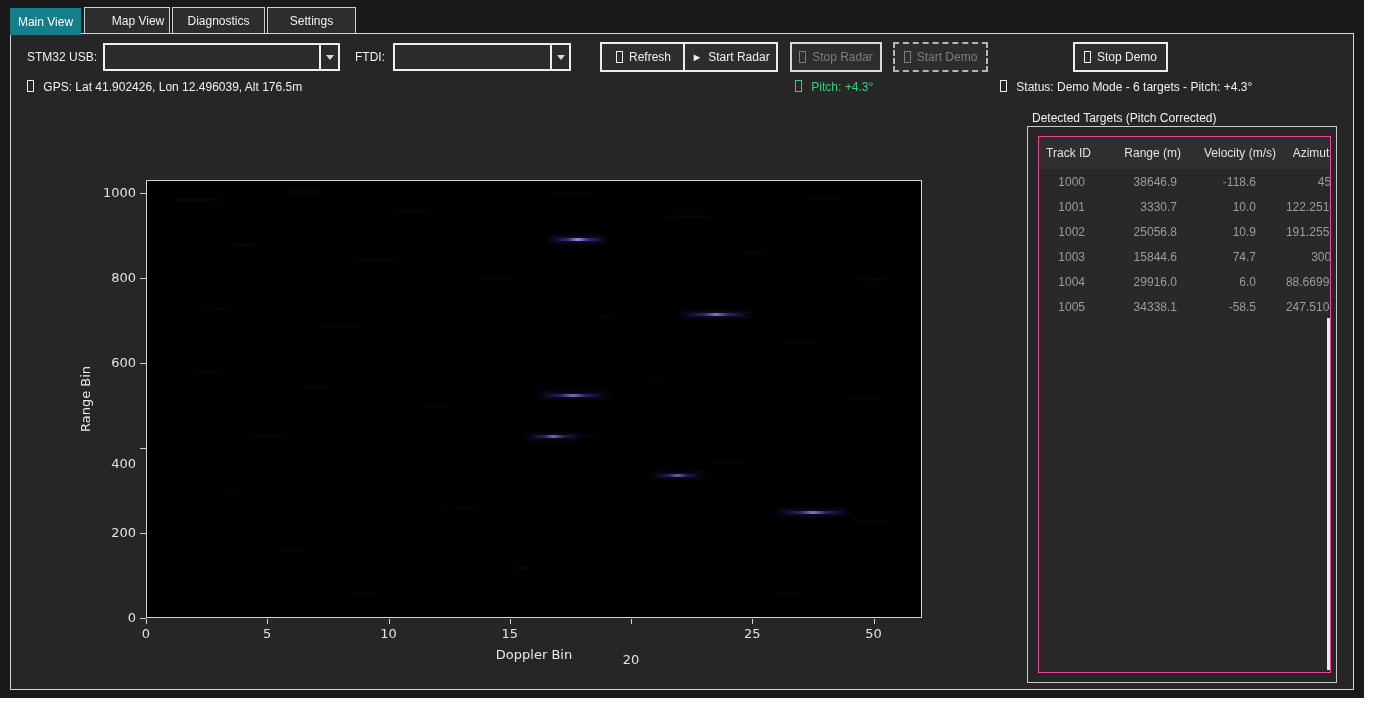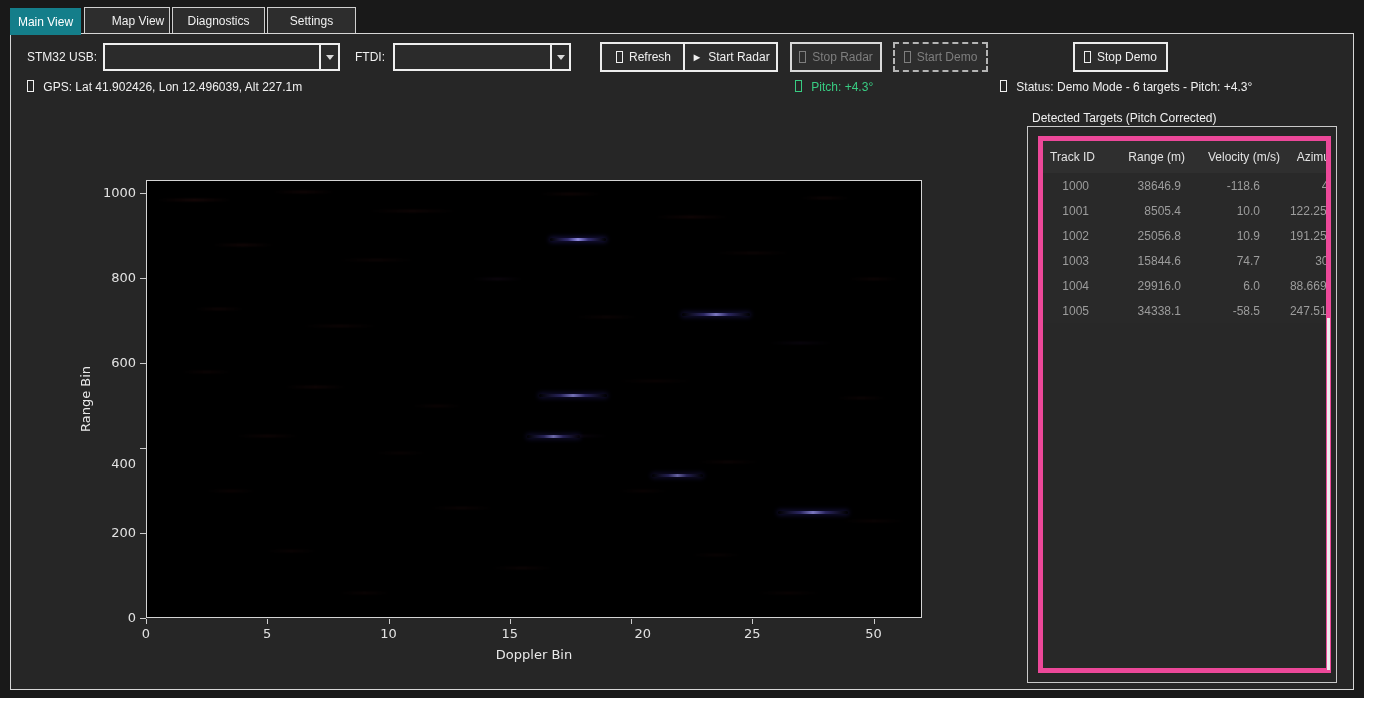--- a/index.html
+++ b/index.html
@@ -41,21 +41,21 @@
   .btn.focus-dashed { border:2px dashed #b5b5b5; color:#7e7e7e; }
 
   .tofu { display:inline-block; width:7px; height:12px;
           border:1px solid currentColor; margin-right:6px; vertical-align:-1px; }
   .glyph { margin-right:6px; font-size:11px; }
 
   
   .groupbox { position:absolute; left:1027px; top:126px; width:310px; height:557px;
               border:1px solid #c9c9c9; }
   .tablebox { position:absolute; left:1038px; top:136px; width:293px; height:537px;
-              border:5px solid #ec4899; background:#282828; overflow:hidden; }
+              border:1px solid #ec4899; background:#282828; overflow:hidden; }
   .thead { display:flex; height:32px; align-items:center; background:#2f2f2f;
            color:#e2e2e2; font-size:12px; }
   .trow { display:flex; height:25px; align-items:center; color:#9c9c9c; font-size:12px;
           background:#292929; }
   .cell { text-align:right; white-space:nowrap; overflow:visible; flex:none; }
   .c0 { width:58px; } .c1 { width:90px; } .c2 { width:95px; } .c3 { width:80px; }
   .thead .cell { padding-right:6px; }
   .thead .c3 { padding-right:26px; }
   .trow .c0 { padding-right:12px; }
   .trow .c1 { padding-right:10px; }
@@ -126,21 +126,21 @@
     <span>Start Demo</span>
   </button>
 
   <button class="btn" style="left:1073px; width:95px;">
     <span class="tofu"></span>
     <span>Stop Demo</span>
   </button>
 
   <div class="uilabel" style="left:27px; top:80px;">
     <span class="tofu"></span>
-    <span>GPS: Lat 41.902426, Lon 12.496039, Alt 227.1m</span>
+    <span>GPS: Lat 41.902426, Lon 12.496039, Alt 176.5m</span>
   </div>
   <div class="uilabel" id="pitch-text" style="left: 795px; top: 80px; color: rgb(56, 204, 130);">
     <span class="tofu"></span>
     <span>Pitch: +4.3°</span>
   </div>
   <div class="uilabel" style="left:1000px; top:80px;">
     <span class="tofu"></span>
     <span>Status: Demo Mode - 6 targets - Pitch: +4.3°</span>
   </div>
 
@@ -160,21 +160,21 @@
     </div>
     <div id="target-rows">
         <div class="trow">
           <span class="cell c0">1000</span>
           <span class="cell c1">38646.9</span>
           <span class="cell c2">-118.6</span>
           <span class="cell c3">45°</span>
         </div>
         <div class="trow">
           <span class="cell c0">1001</span>
-          <span class="cell c1">8505.4</span>
+          <span class="cell c1">3330.7</span>
           <span class="cell c2">10.0</span>
           <span class="cell c3">122.2510</span>
         </div>
         <div class="trow">
           <span class="cell c0">1002</span>
           <span class="cell c1">25056.8</span>
           <span class="cell c2">10.9</span>
           <span class="cell c3">191.2552</span>
         </div>
         <div class="trow">
@@ -201,21 +201,21 @@
 
 <div class="tickmark" style="left: 146px; top: 619px; width: 1px; height: 5px;"></div>
     <div class="ticklabel chart-font" style="left: 126px; top: 626px; width: 40px; text-align: center;">0</div>
     <div class="tickmark" style="left: 267.25px; top: 619px; width: 1px; height: 5px;"></div>
     <div class="ticklabel chart-font" style="left: 247.25px; top: 626px; width: 40px; text-align: center;">5</div>
     <div class="tickmark" style="left: 388.5px; top: 619px; width: 1px; height: 5px;"></div>
     <div class="ticklabel chart-font" style="left: 368.5px; top: 626px; width: 40px; text-align: center;">10</div>
     <div class="tickmark" style="left: 509.75px; top: 619px; width: 1px; height: 5px;"></div>
     <div class="ticklabel chart-font" style="left: 489.75px; top: 626px; width: 40px; text-align: center;">15</div>
     <div class="tickmark" style="left: 631px; top: 619px; width: 1px; height: 5px;"></div>
-    <div class="ticklabel chart-font" style="left: 611px; top: 626px; width: 40px; text-align: right;">20</div>
+    <div class="ticklabel chart-font" style="left: 611px; top: 652px; width: 40px; text-align: center;">20</div>
     <div class="tickmark" style="left: 752.25px; top: 619px; width: 1px; height: 5px;"></div>
     <div class="ticklabel chart-font" style="left: 732.25px; top: 626px; width: 40px; text-align: center;">25</div>
     <div class="tickmark" style="left: 873.5px; top: 619px; width: 1px; height: 5px;"></div>
     <div class="ticklabel chart-font" style="left: 853.5px; top: 626px; width: 40px; text-align: center;">50</div>
     <div class="tickmark" style="left: 140px; top: 618px; width: 6px; height: 1px;"></div>
     <div class="ticklabel chart-font" style="left: 92px; top: 610px; width: 44px; text-align: right;">0</div>
     <div class="tickmark" style="left: 140px; top: 532.951px; width: 6px; height: 1px;"></div>
     <div class="ticklabel chart-font" style="left: 92px; top: 524.951px; width: 44px; text-align: right;">200</div>
     <div class="tickmark" style="left: 140px; top: 447.903px; width: 6px; height: 1px;"></div>
     <div class="ticklabel chart-font" style="left: 92px; top: 456px; width: 44px; text-align: right;">400</div>

